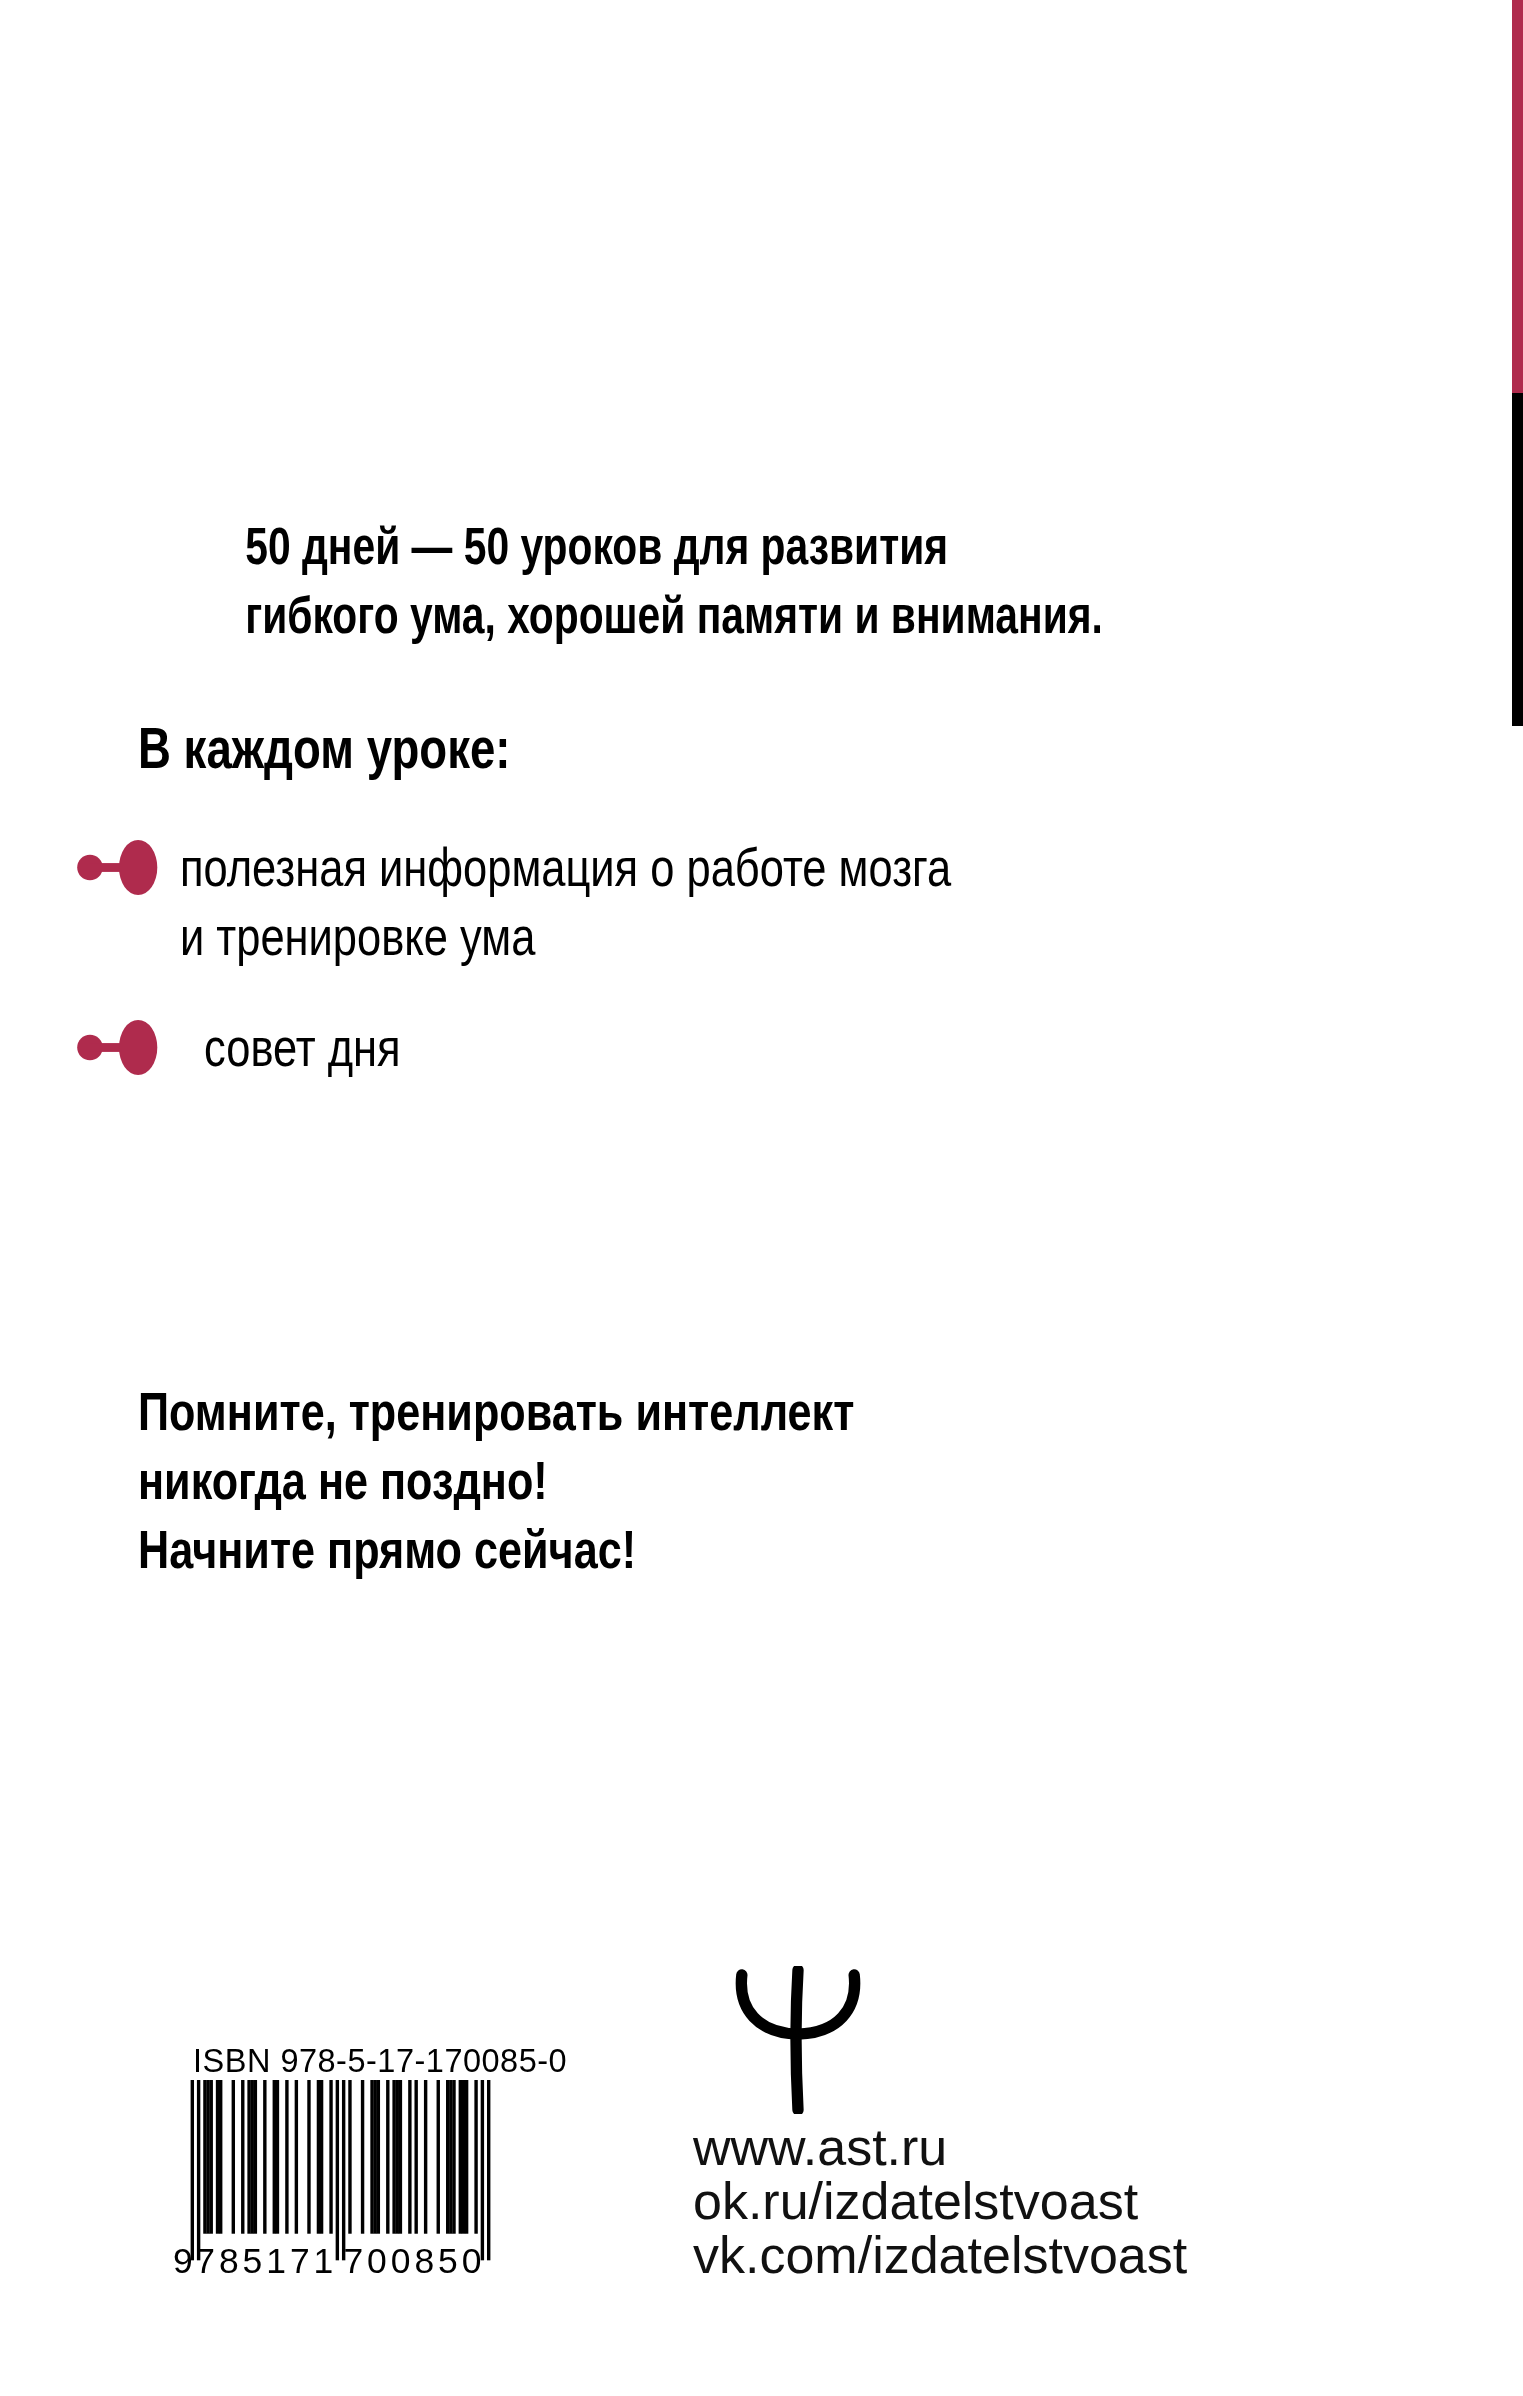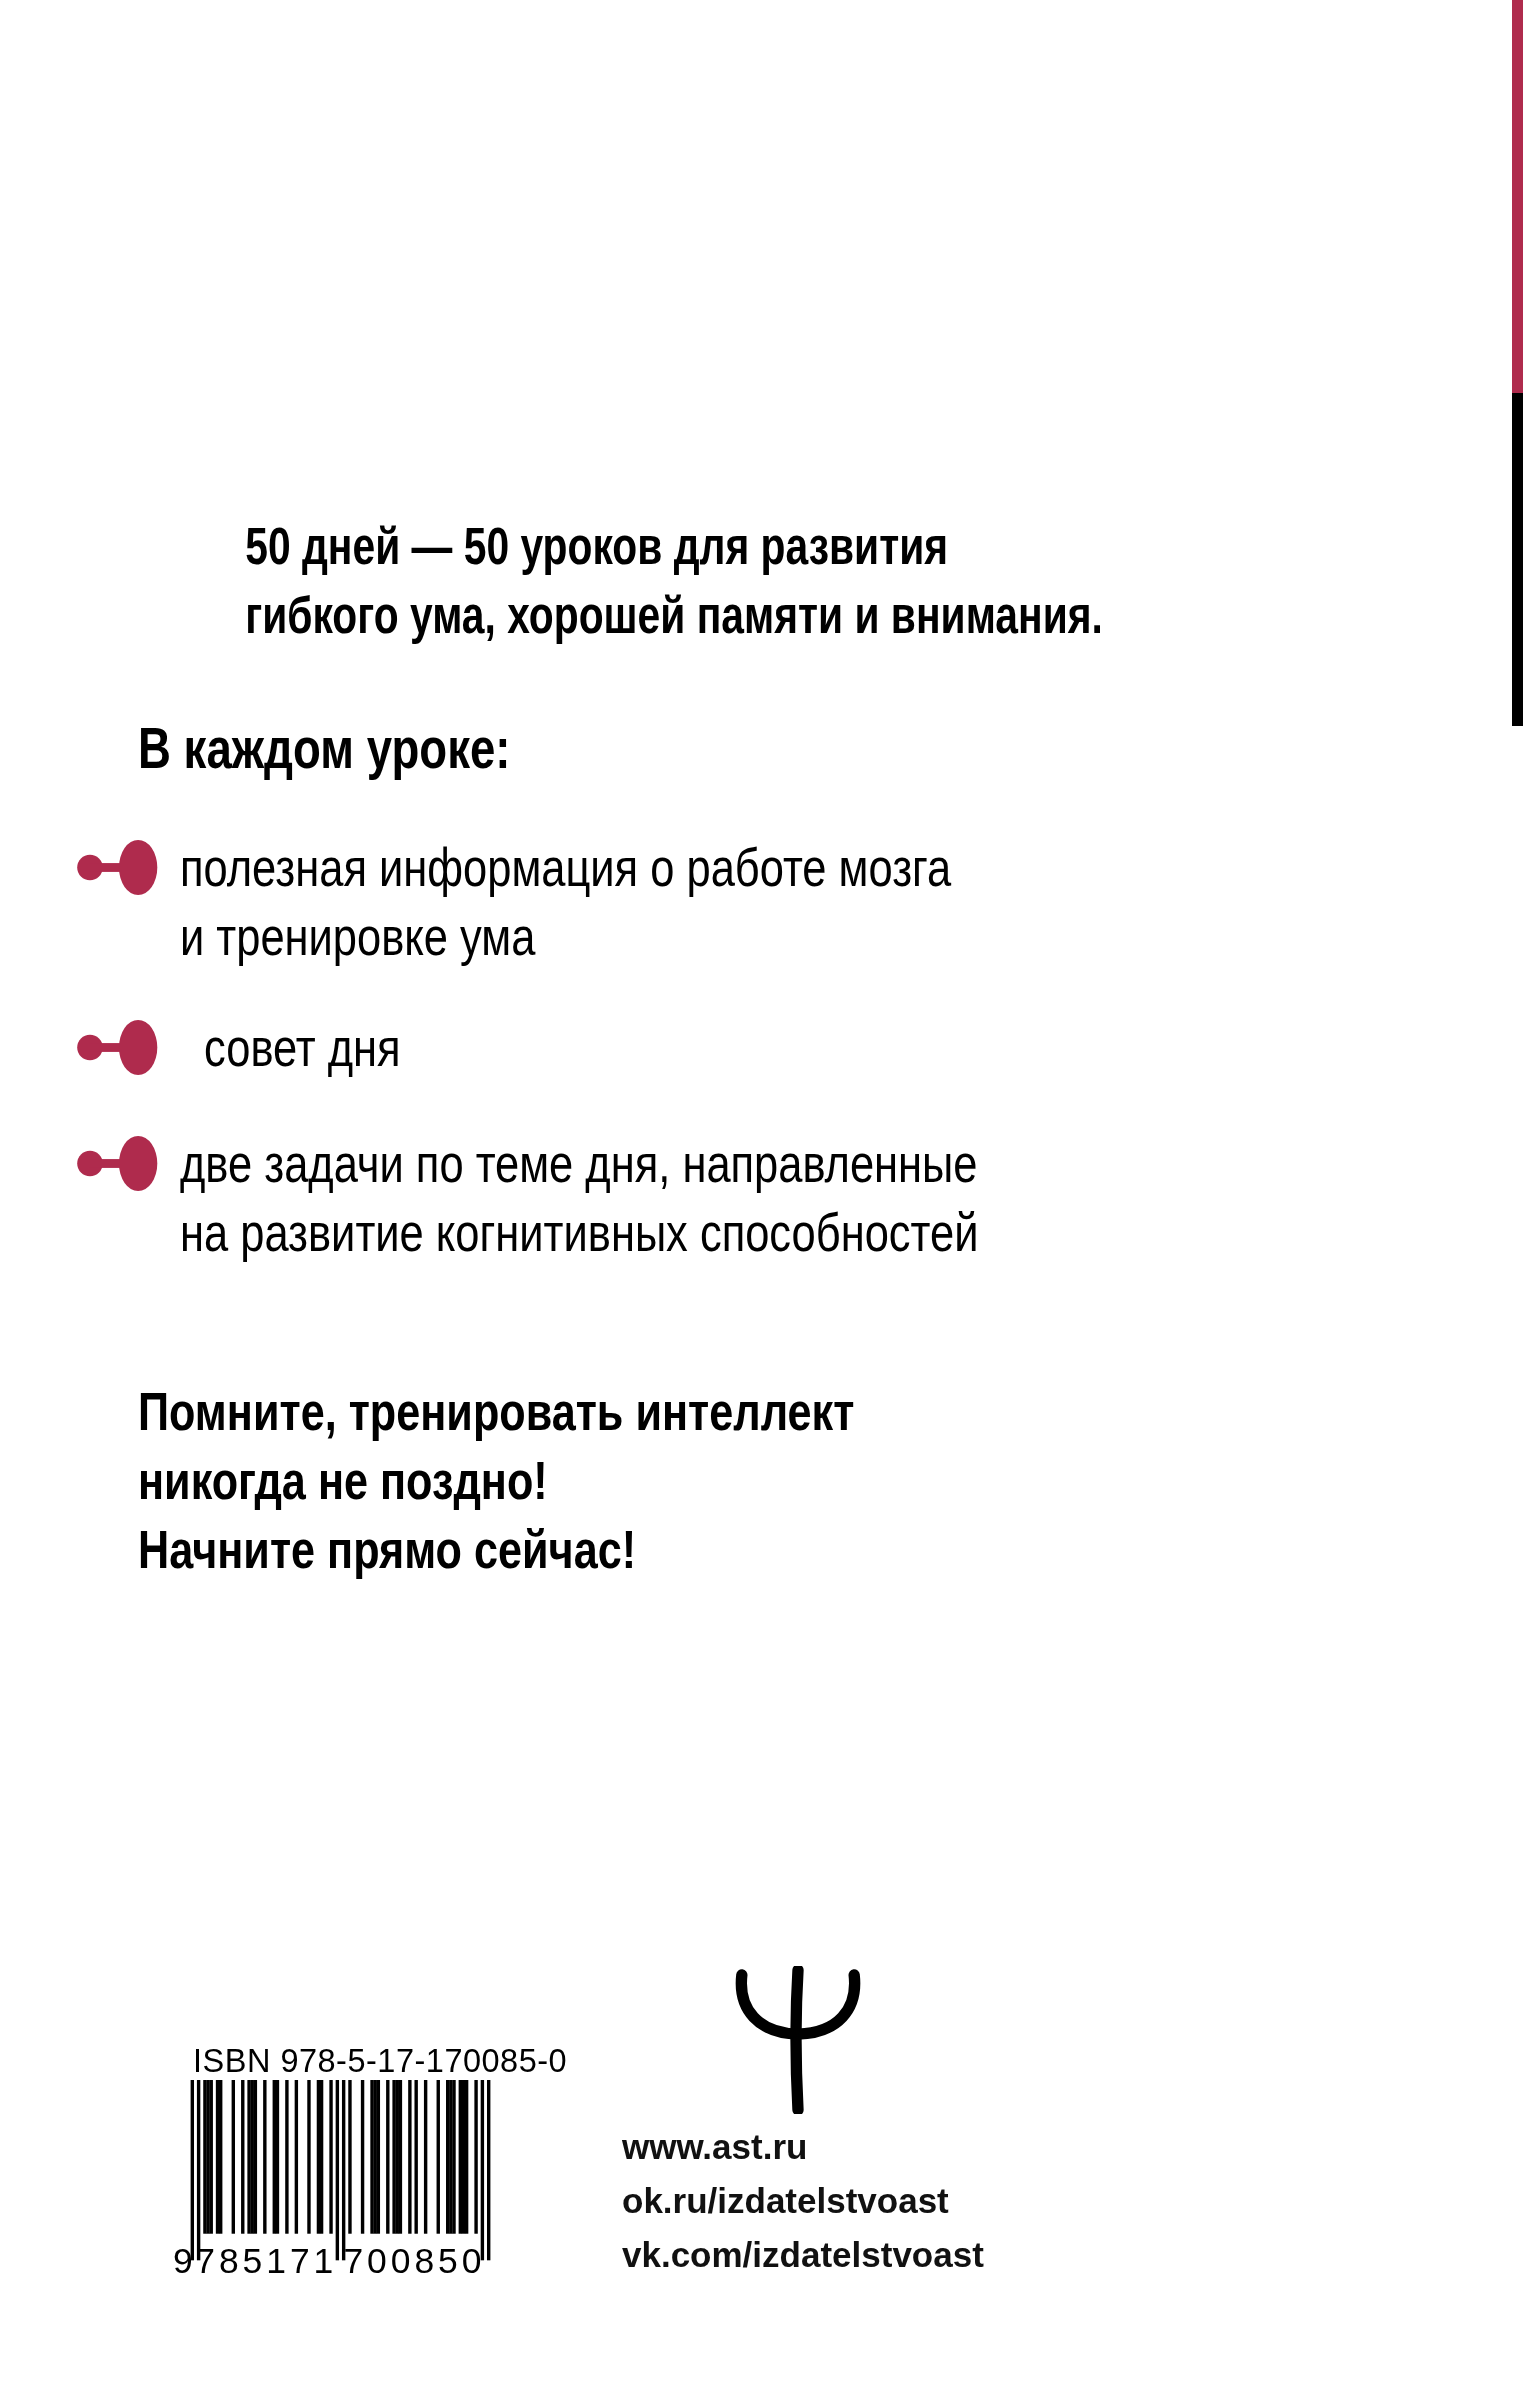--- a/index.html
+++ b/index.html
@@ -52,22 +52,22 @@
   }
 
   .isbn{
     position:absolute;left:193px;top:2043px;
     font-size:32.5px;letter-spacing:0.5px;color:#000;font-weight:400;
     white-space:nowrap;
   }
   .barcode{position:absolute;left:165px;top:2080px;}
   .publisher-logo{position:absolute;left:731px;top:1966px;}
   .links{
-    position:absolute;left:622px;top:2120px;
-    font-size:35px;line-height:54px;font-weight:700;color:#111;
+    position:absolute;left:693px;top:2120px;
+    font-size:52px;line-height:54px;font-weight:400;color:#111;
     white-space:nowrap;
   }
   .line{display:block;}
 </style>
 </head>
 <body>
 
 <div class="page">
 
   <div class="strip-red"></div>
@@ -97,31 +97,20 @@
     <svg class="dumbbell" width="81" height="57" viewBox="0 0 82 58">
       <circle cx="13" cy="29" r="13" fill="#AF2B4D"></circle>
       <rect x="12" y="24.5" width="48" height="9" fill="#AF2B4D"></rect>
       <ellipse cx="62" cy="29" rx="19.5" ry="28" fill="#AF2B4D"></ellipse>
     </svg>
     <div class="bullet-text">
       <span class="line">совет дня</span>
     </div>
   </div>
 
-  <div class="bullet-row b3">
-    <svg class="dumbbell" width="81" height="57" viewBox="0 0 82 58">
-      <circle cx="13" cy="29" r="13" fill="#AF2B4D"></circle>
-      <rect x="12" y="24.5" width="48" height="9" fill="#AF2B4D"></rect>
-      <ellipse cx="62" cy="29" rx="19.5" ry="28" fill="#AF2B4D"></ellipse>
-    </svg>
-    <div class="bullet-text">
-      <span class="line">две задачи по теме дня, направленные</span>
-      <span class="line">на развитие когнитивных способностей</span>
-    </div>
-  </div>
 
   <div class="closing">
     <span class="line">Помните, тренировать интеллект</span>
     <span class="line">никогда не поздно!</span>
     <span class="line">Начните прямо сейчас!</span>
   </div>
 
   <div class="isbn">ISBN 978-5-17-170085-0</div>
   <svg id="barcode-svg" class="barcode" width="335" height="202" viewBox="0 0 340 205">
       <rect x="26.00" y="0" width="3.45" height="183" fill="#000"></rect>

